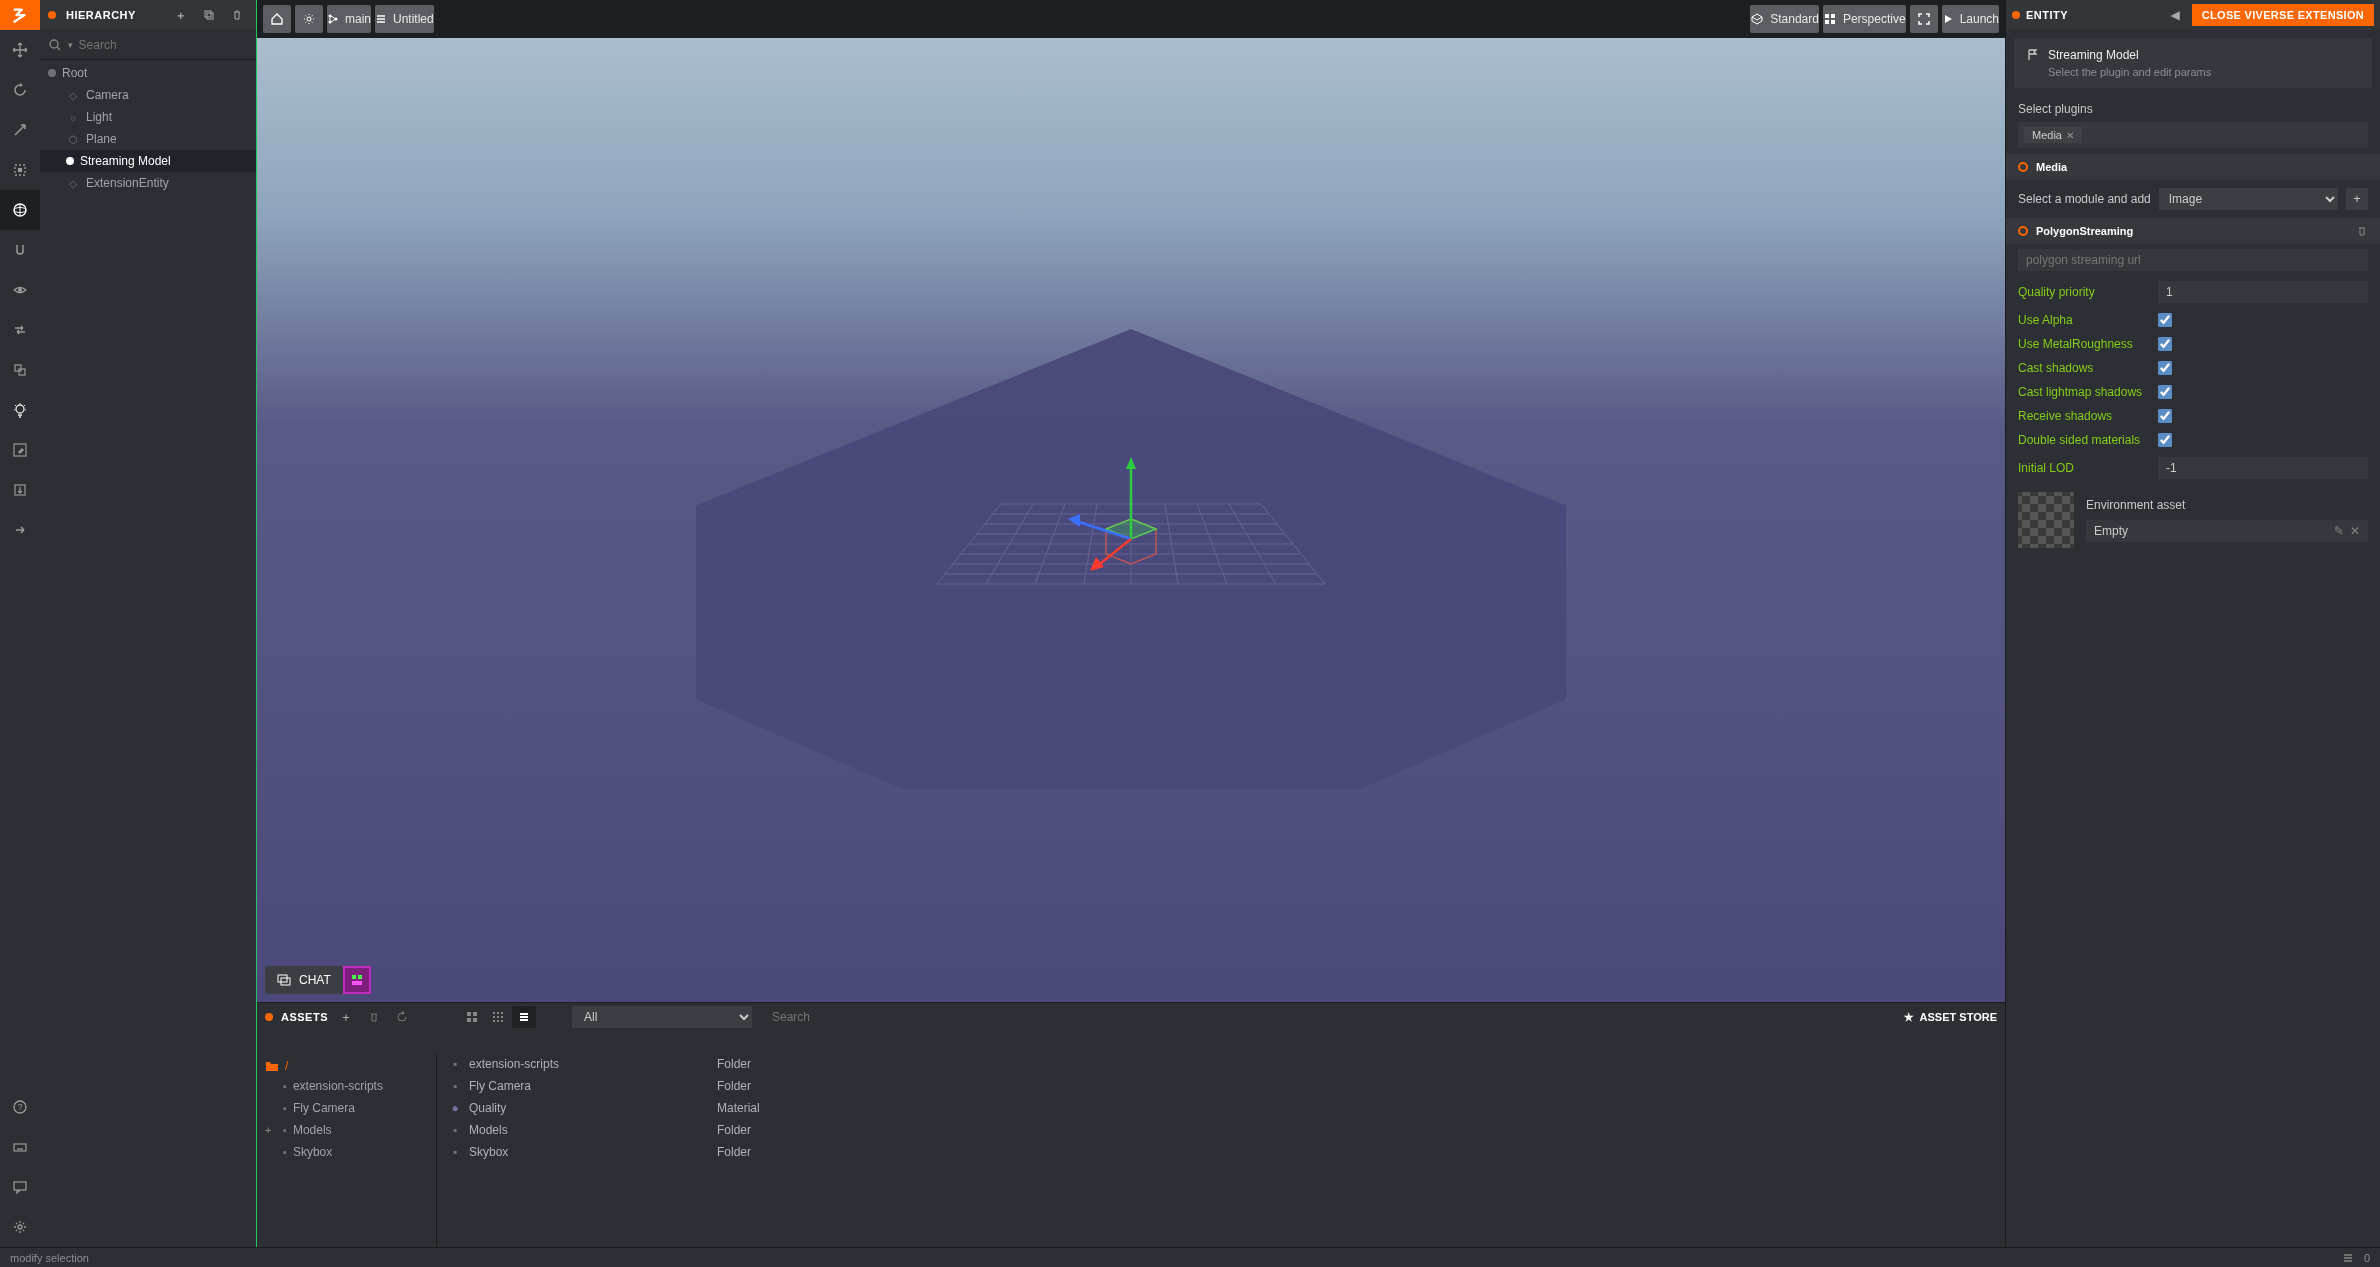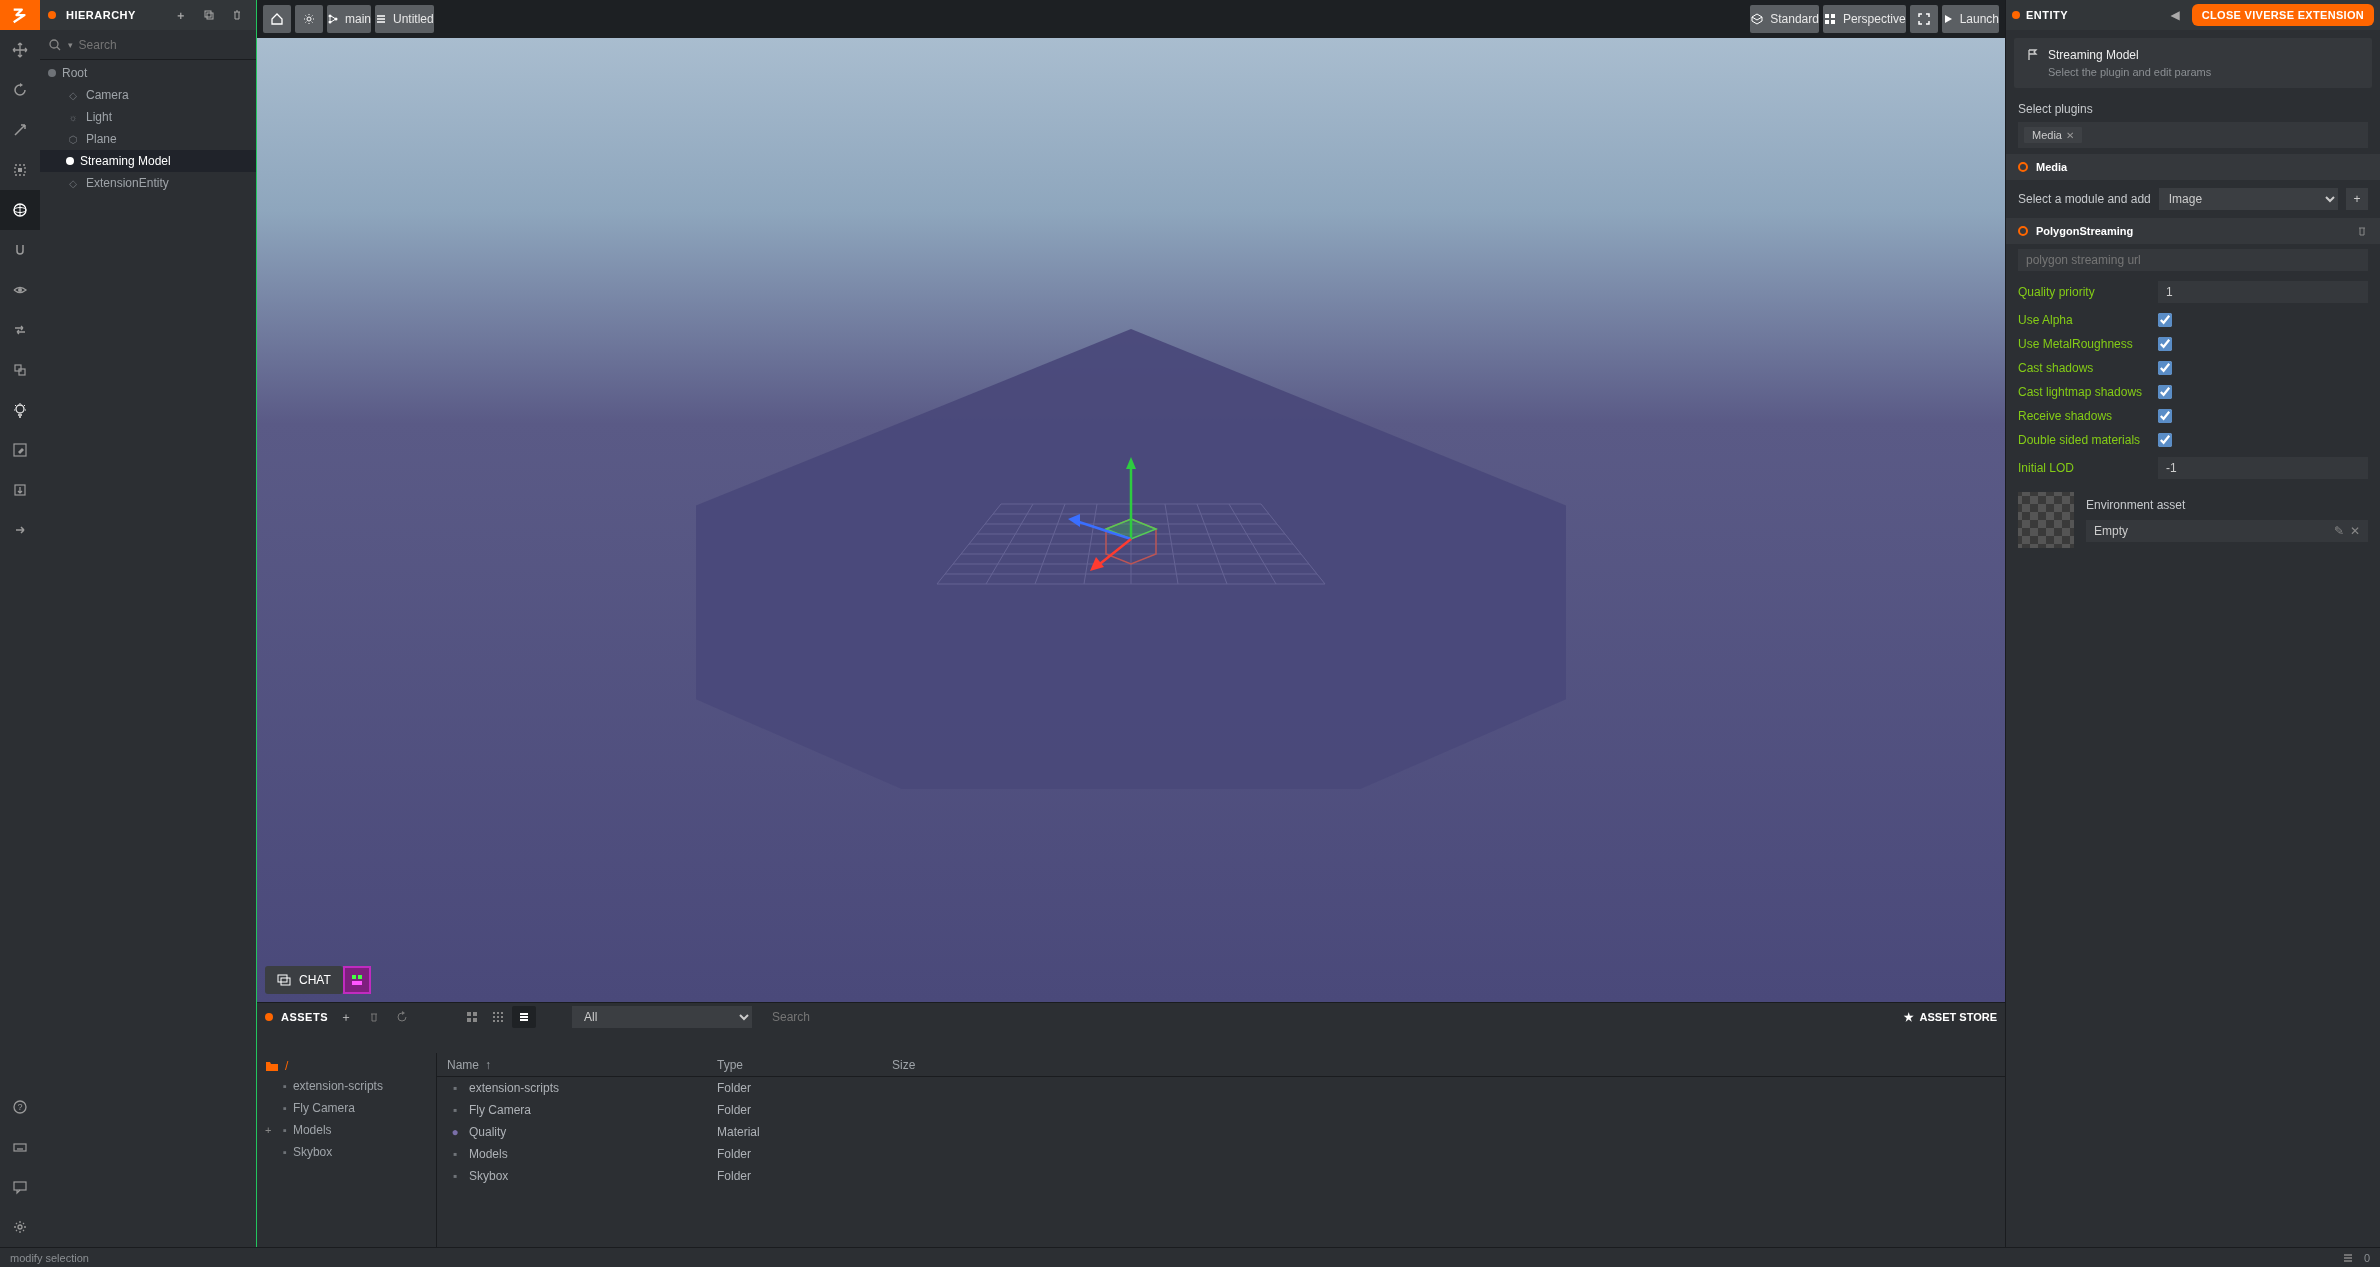--- a/index.html
+++ b/index.html
@@ -68,21 +68,21 @@
 .alist-row{ display:flex; height:22px; align-items:center; color:#aeb2b7; cursor:pointer;}
 .alist-row .fico{ color:#6f7378; width:16px; text-align:center;}
 .alist-scroll{ flex:1; overflow:auto;}
 
 
 .inspector { width:375px; background:#2c2f33; display:flex; flex-direction:column; border-left:1px solid #1a1c1f;}
 .inspector-header { height:30px; background:#323639; display:flex; align-items:center; padding:0 6px; gap:6px;}
 .inspector-header .dot{ width:8px; height:8px; border-radius:50%; background:#ff6600;}
 .inspector-header .title{ flex:1; color:#fff; font-weight:bold; font-size:11px; letter-spacing:0.5px;}
 .inspector-header .tri-btn{ color:#aaa; cursor:pointer; padding:0 6px;}
-.inspector-header .close-ext{ background:#ff6600; color:#fff; font-weight:bold; font-size:11px; height:22px; padding:0 10px; display:flex; align-items:center; border-radius:6px; cursor:pointer; letter-spacing:0.3px;}
+.inspector-header .close-ext{ background:#ff6600; color:#fff; font-weight:bold; font-size:11px; height:22px; padding:0 10px; display:flex; align-items:center; border-radius:0; cursor:pointer; letter-spacing:0.3px;}
 .insp-body{ flex:1; overflow:auto;}
 .insp-box{ background:#35383c; margin:8px; padding:10px 12px; border-radius:2px;}
 .insp-box .box-title{ color:#eee; font-size:12px; display:flex; align-items:center; gap:8px;}
 .insp-box .box-sub{ color:#8b8f93; font-size:11px; margin-top:4px; padding-left:22px;}
 .insp-row{ display:flex; align-items:center; padding:6px 12px; gap:8px;}
 .insp-label{ color:#c7cacd; font-size:12px; flex-shrink:0;}
 .chip{ background:#3e4145; color:#ccc; font-size:11px; padding:2px 8px; display:inline-flex; align-items:center; gap:4px; border-radius:1px;}
 .chip .x{ color:#999; cursor:pointer; font-size:10px;}
 .section-band{ height:26px; background:#35383c; display:flex; align-items:center; padding:0 12px; gap:8px; color:#fff; font-weight:bold; font-size:11px;}
 .section-band .ring{ width:10px; height:10px; border:2px solid #ff6600; border-radius:50%;}
@@ -466,28 +466,20 @@
               <span class="expand-plus">+</span>
               <span class="fico">▪</span>
               <span>Models</span>
             </div>
           <div class="asset-folder">
               <span class="fico">▪</span>
               <span>Skybox</span>
             </div>
         </div>
         <div class="assets-list">
-          <div class="alist-header">
-            <div class="col-name">
-                <span>Name</span>
-                <span>↑</span>
-              </div>
-            <div class="col-type"><span>Type</span></div>
-            <div class="col-size"><span>Size</span></div>
-          </div>
           <div class="alist-scroll">
             <div class="alist-row">
                 <div class="col-name">
                   <span class="fico">▪</span>
                   <span>extension-scripts</span>
                 </div>
                 <div class="col-type">Folder</div>
                 <div class="col-size"></div>
               </div>
             <div class="alist-row">

